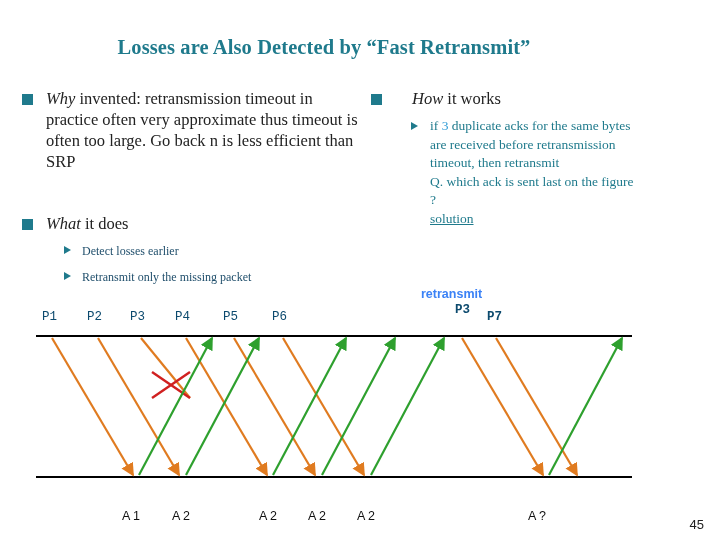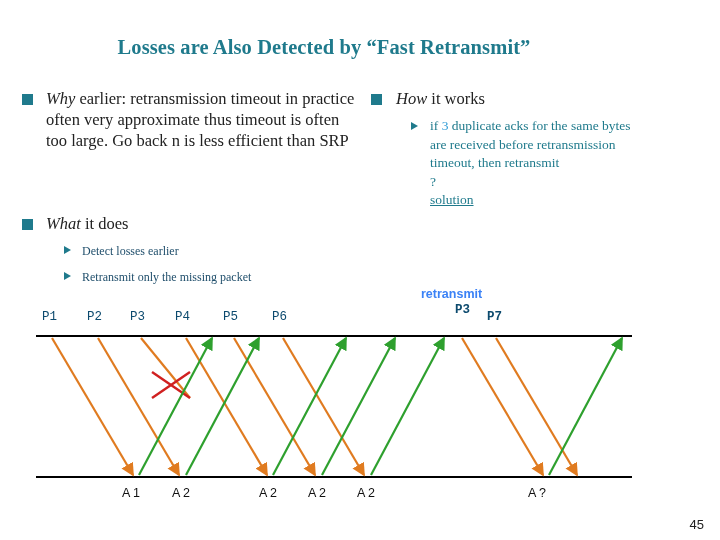--- a/index.html
+++ b/index.html
@@ -83,20 +83,21 @@
     color: #0c4a6e;
     font-weight: normal;
     white-space: nowrap;
   }
   .ack-label {
     position: absolute;
     font-family: "Liberation Sans", sans-serif;
     font-size: 12.5px;
     color: #111111;
     white-space: nowrap;
+    margin-top: 23px;
   }
   .retx-label {
     position: absolute;
     font-family: "Liberation Sans", sans-serif;
     font-size: 12.5px;
     font-weight: bold;
     color: #3b82f6;
     text-align: center;
     white-space: nowrap;
   }
@@ -118,39 +119,40 @@
   }
 </style>
 </head>
 <body>
 
 <div class="slide">
 
   <div class="title">Losses are Also Detected by “Fast Retransmit”</div>
 
   <div class="bullet-sq" style="left:22px; top:94px;"></div>
-  <div class="l1" style="left:46px; top:88px; width:318px;"><span class="ital">Why</span><span> earlier: retransmission timeout in practice often very approximate thus timeout is often too large. Go back n is less efficient than SRP</span></div>
+  <div class="l1" style="left:46px; top:88px; width:318px;"><span class="ital">Why</span><span> invented: retransmission timeout in practice often very approximate thus timeout is often too large. Go back n is less efficient than SRP</span></div>
 
   <div class="bullet-sq" style="left:22px; top:219px;"></div>
   <div class="l1" style="left:46px; top:213px; width:318px;"><span class="ital">What</span><span> it does</span></div>
 
   <div class="bullet-tri" style="left:64px; top:246px;"></div>
   <div class="l2" style="left:82px; top:242px;">Detect losses earlier</div>
 
   <div class="bullet-tri" style="left:64px; top:272px;"></div>
   <div class="l2" style="left:82px; top:268px;">Retransmit only the missing packet</div>
 
   <div class="bullet-sq" style="left:371px; top:94px;"></div>
-  <div class="l1" style="left:396px; top:88px; width:300px;"><span class="ital">How</span><span> it works</span></div>
+  <div class="l1" style="left:412px; top:88px; width:300px;"><span class="ital">How</span><span> it works</span></div>
 
   <div class="bullet-tri" style="left:411px; top:122px;"></div>
   <div class="rightcol" style="left:430px; top:117px; width:285px;">
     <div>if <span class="num3">3</span> <span>duplicate acks for the same bytes</span></div>
     <div>are received before retransmission</div>
     <div>timeout, then retransmit</div>
+    <div>Q. which ack is sent last on the figure</div>
     <div>?</div>
     <div class="linkline">solution</div>
   </div>
 
   <div class="pkt-label" style="left:42px; top:310px;">P1</div>
   <div class="pkt-label" style="left:87px; top:310px;">P2</div>
   <div class="pkt-label" style="left:130px; top:310px;">P3</div>
   <div class="pkt-label" style="left:175px; top:310px;">P4</div>
   <div class="pkt-label" style="left:223px; top:310px;">P5</div>
   <div class="pkt-label" style="left:272px; top:310px;">P6</div>

